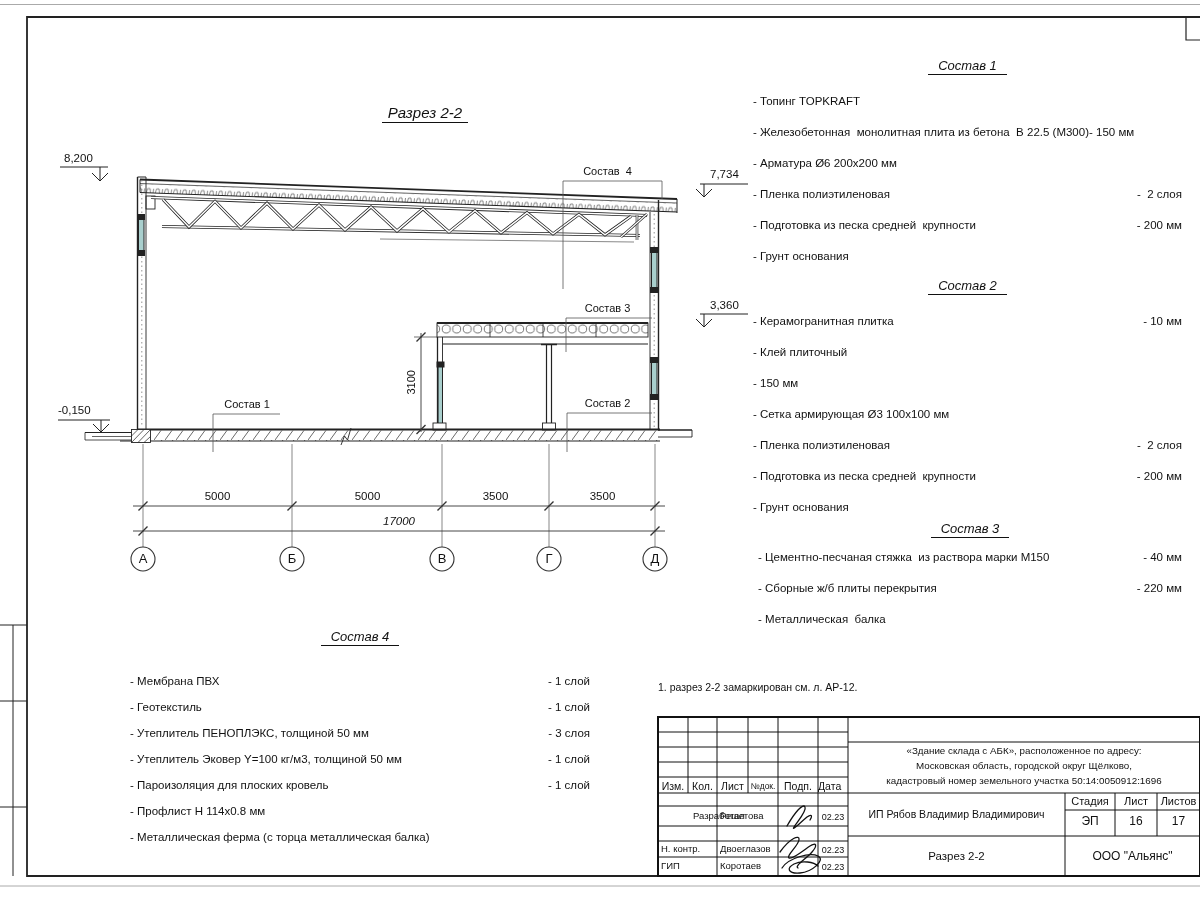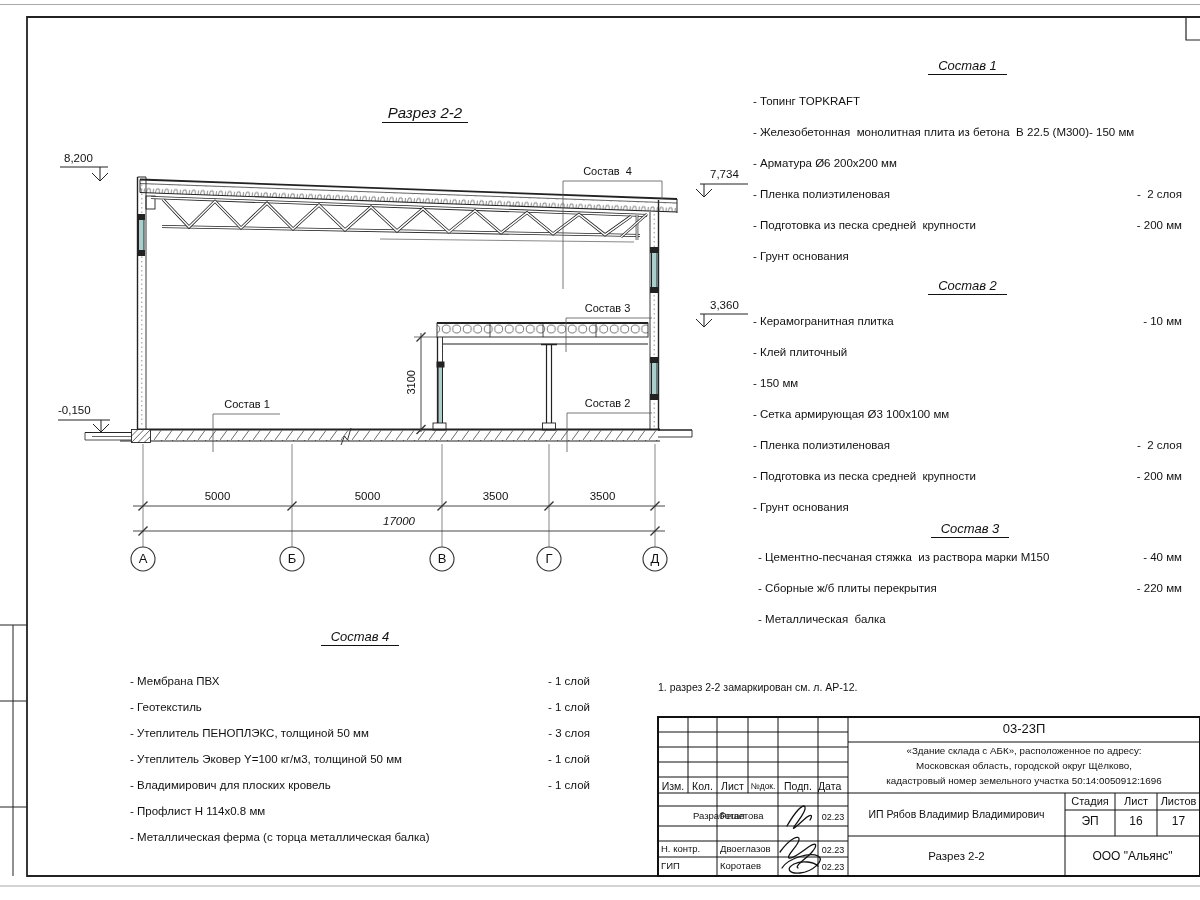--- a/index.html
+++ b/index.html
@@ -237,27 +237,26 @@
   </div>
 </div>
 
 <div class="comp comp--tight" style="left:130px;top:629px;width:460px;">
   <div class="comp-h"><span>Состав 4</span></div>
   <div class="comp-items" style="margin-top:31px;">
     <div class="comp-item"><span>- Мембрана ПВХ</span><span>- 1 слой</span></div>
     <div class="comp-item"><span>- Геотекстиль</span><span>- 1 слой</span></div>
     <div class="comp-item"><span>- Утеплитель ПЕНОПЛЭКС, толщиной 50 мм</span><span>- 3 слоя</span></div>
     <div class="comp-item"><span>- Утеплитель Эковер Y=100 кг/м3, толщиной 50 мм</span><span>- 1 слой</span></div>
-    <div class="comp-item"><span>- Владимирович для плоских кровель</span><span>- 1 слой</span></div>
+    <div class="comp-item"><span>- Пароизоляция для плоских кровель</span><span>- 1 слой</span></div>
     <div class="comp-item"><span>- Профлист Н 114х0.8 мм</span><span></span></div>
     <div class="comp-item"><span>- Металлическая ферма (с торца металлическая балка)</span><span></span></div>
   </div>
 </div>
 
-<div class="t c" style="left:848px;top:722px;width:352px;font-size:13px;">03-23П</div>
 <div class="t c" style="left:850px;top:745px;width:348px;font-size:9.8px;">«Здание склада с АБК», расположенное по адресу:</div>
 <div class="t c" style="left:850px;top:760px;width:348px;font-size:9.8px;">Московская область, городской округ Щёлково,</div>
 <div class="t c" style="left:850px;top:775px;width:348px;font-size:9.8px;">кадастровый номер земельного участка 50:14:0050912:1696</div>
 
 <div class="t c" style="left:658px;top:780px;width:30px;font-size:10.5px;">Изм.</div>
 <div class="t c" style="left:688px;top:780px;width:29px;font-size:10.5px;">Кол.</div>
 <div class="t c" style="left:717px;top:780px;width:31px;font-size:10.5px;">Лист</div>
 <div class="t c" style="left:748px;top:782px;width:30px;font-size:8.5px;">№док.</div>
 <div class="t c" style="left:778px;top:780px;width:40px;font-size:10.5px;">Подп.</div>
 <div class="t c" style="left:818px;top:780px;width:16px;font-size:10.5px;">Дата</div>

